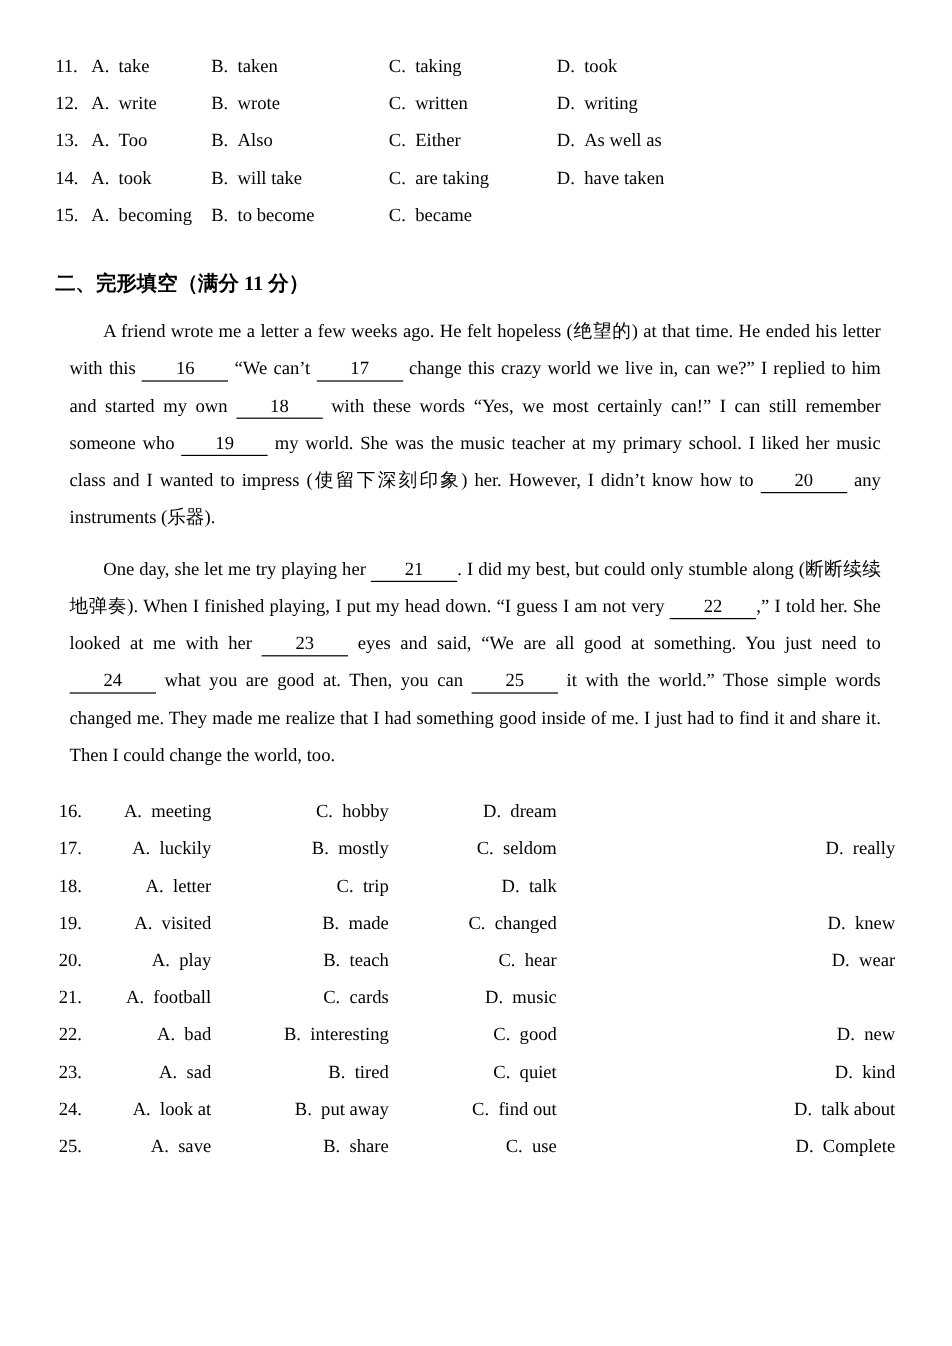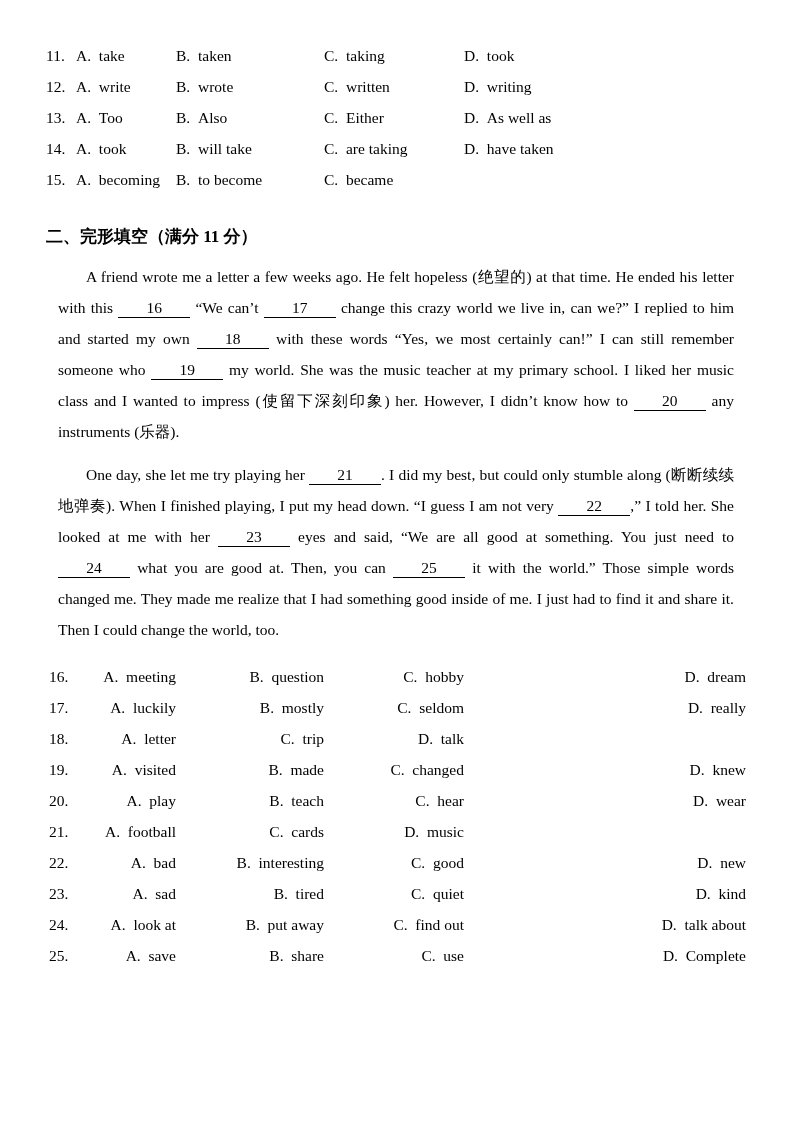--- a/index.html
+++ b/index.html
@@ -107,21 +107,20 @@
 
   <div class="passage" id="passage">
       <p class="para">A friend wrote me a letter a few weeks ago. He felt hopeless (绝望的) at that time. He ended his letter with this <span class="blank">16</span> “We can’t <span class="blank">17</span> change this crazy world we live in, can we?” I replied to him and started my own <span class="blank">18</span> with these words “Yes, we most certainly can!” I can still remember someone who <span class="blank">19</span> my world. She was the music teacher at my primary school. I liked her music class and I wanted to impress (使留下深刻印象) her. However, I didn’t know how to <span class="blank">20</span> any instruments (乐器).</p>
       <p class="para">One day, she let me try playing her <span class="blank">21</span>. I did my best, but could only stumble along (断断续续地弹奏). When I finished playing, I put my head down. “I guess I am not very <span class="blank">22</span>,” I told her. She looked at me with her <span class="blank">23</span> eyes and said, “We are all good at something. You just need to <span class="blank">24</span> what you are good at. Then, you can <span class="blank">25</span> it with the world.” Those simple words changed me. They made me realize that I had something good inside of me. I just had to find it and share it. Then I could change the world, too.</p>
     </div>
 
   <div class="qblock" id="q-block-2">
       <div class="qrow">
         <span class="qnum">16.&nbsp;&nbsp;</span>
         <span class="opt">A.&nbsp;&nbsp;meeting</span>
-        <span class="opt">B.&nbsp;&nbsp;question</span>
         <span class="opt">C.&nbsp;&nbsp;hobby</span>
         <span class="opt">D.&nbsp;&nbsp;dream</span>
       </div>
       <div class="qrow">
         <span class="qnum">17.&nbsp;&nbsp;</span>
         <span class="opt">A.&nbsp;&nbsp;luckily</span>
         <span class="opt">B.&nbsp;&nbsp;mostly</span>
         <span class="opt">C.&nbsp;&nbsp;seldom</span>
         <span class="opt">D.&nbsp;&nbsp;really</span>
       </div>

